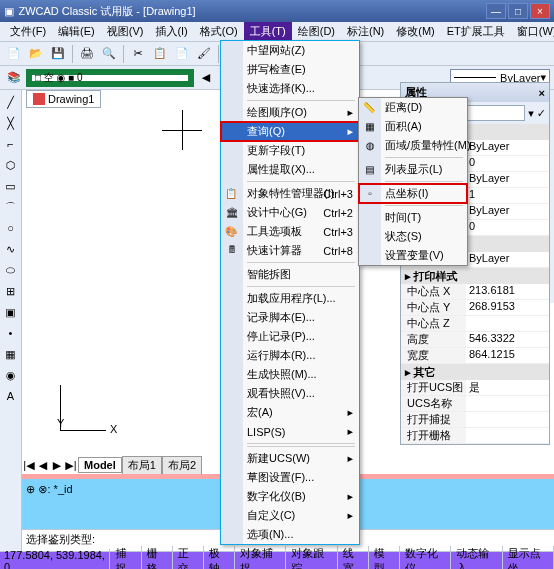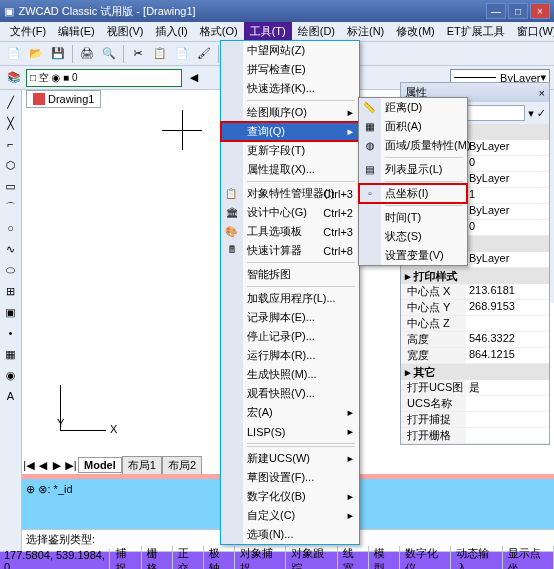--- a/index.html
+++ b/index.html
@@ -10,21 +10,21 @@
 .titlebar .winbtn { width: 20px; height: 16px; background: #4a6aaa; border: 1px solid #6a8aca; margin-left: 2px; display: flex; align-items: center; justify-content: center; color: #fff; font-size: 10px; }
 
 .menubar { height: 20px; background: #e8eef8; display: flex; align-items: center; padding: 0 4px; border-bottom: 1px solid #c0c8d8; }
 .menubar .mitem { padding: 2px 6px; white-space: nowrap; }
 .menubar .mitem.active { background: #4c1d95; color: #fff; }
 .menubar .spacer { flex: 1; }
 
 .toolbar { height: 24px; background: #e8eef8; display: flex; align-items: center; border-bottom: 1px solid #c0c8d8; padding: 0 4px; gap: 2px; }
 .tbtn { width: 20px; height: 20px; display: flex; align-items: center; justify-content: center; border: 1px solid transparent; }
 .tsep { width: 1px; height: 18px; background: #b0b8c8; margin: 0 2px; }
-.layercombo { width: 156px; height: 18px; border: 1px solid #15803d; background: #fff; display: flex; align-items: center; padding: 0 3px; font-size: 10px; }
+.layercombo { width: 168px; height: 18px; border: 6px solid #15803d; background: #fff; display: flex; align-items: center; padding: 0 3px; font-size: 10px; }
 .bylayer { width: 100px; height: 18px; border: 1px solid #7a8aa8; background: #fff; display: flex; align-items: center; padding: 0 3px; font-size: 10px; position: relative;}
 .bylayer .line { flex:1; height:1px; background:#000; }
 
 .workspace { position: absolute; top: 90px; left: 0; right: 0; bottom: 18px; display: flex; }
 .leftbar { width: 22px; background: #e8eef8; border-right: 1px solid #c0c8d8; display: flex; flex-direction: column; gap: 3px; padding: 3px 0; align-items: center; }
 .lbtn { width: 18px; height: 18px; display:flex; align-items:center; justify-content:center; }
 
 .canvas-area { flex: 1; position: relative; background: #fff; }
 .dwg-tab { position: absolute; top: 0; left: 4px; height: 18px; background: #fff; border: 1px solid #9ab; padding: 0 6px; display: flex; align-items: center; font-size: 10px; }
 .dwg-tab .ico { width: 12px; height: 12px; background: #d44; margin-right: 3px; }
@@ -59,21 +59,21 @@
 .dropdown-menu .arrow { position: absolute; right: 6px; }
 .dmicon { position:absolute; left:3px; width:16px; height:16px; display:flex; align-items:center; justify-content:center; font-size:10px;}
 
 .submenu { position: absolute; top: 97px; left: 358px; width: 110px; background: #f8f8f8; border: 1px solid #888; box-shadow: 2px 2px 4px rgba(0,0,0,0.3); z-index: 11; }
 .submenu .strip { position:absolute; left:0; top:0; bottom:0; width:22px; background:#e0e6f2;}
 .submenu .dmitem { height: 19px; display: flex; align-items: center; padding-left: 26px; position: relative; white-space: nowrap; }
 .submenu .dmitem.redbox { outline: 2px solid #d00; outline-offset: -1px; z-index:2; }
 .submenu .dmsep { height: 1px; background: #ccc; margin: 2px 4px 2px 26px; }
 
 .props-panel { position: absolute; right: 4px; top: 82px; width: 150px; background: #e8eef8; border: 1px solid #9ab; z-index: 5; font-size: 10px;}
-.props-panel .ptitle { background: linear-gradient(#dde5f2,#c8d4e8); padding: 2px 4px; display:flex; align-items:center;}
+.props-panel .ptitle { background: linear-gradient(#dde5f2,#c8d4e8); padding: 2px 4px; display:flex; align-items:center;font-weight:bold;}
 .props-panel .ptitle .px { margin-left:auto; }
 .props-panel .pbar { height: 22px; display:flex; align-items:center; padding: 0 3px; gap:3px;}
 .props-panel .pgrid { background:#fff;}
 .props-panel .prow { display:flex; height:16px; border-bottom:1px solid #eee;}
 .props-panel .prow .k { width: 65px; padding-left: 6px; background:#f4f4f4; overflow:hidden;}
 .props-panel .prow .v { flex:1; padding-left: 3px; overflow:hidden;}
 .props-panel .pcat { background:#e4e4e4; padding-left:4px; font-weight:bold; height:16px; display:flex; align-items:center;}
 
 .rightbar { position:absolute; right:0; top:90px; width:22px; background:#e8eef8; border-left:1px solid #c0c8d8; display:flex; flex-direction:column; gap:3px; padding:3px 0; align-items:center; z-index:4;}
 </style>

